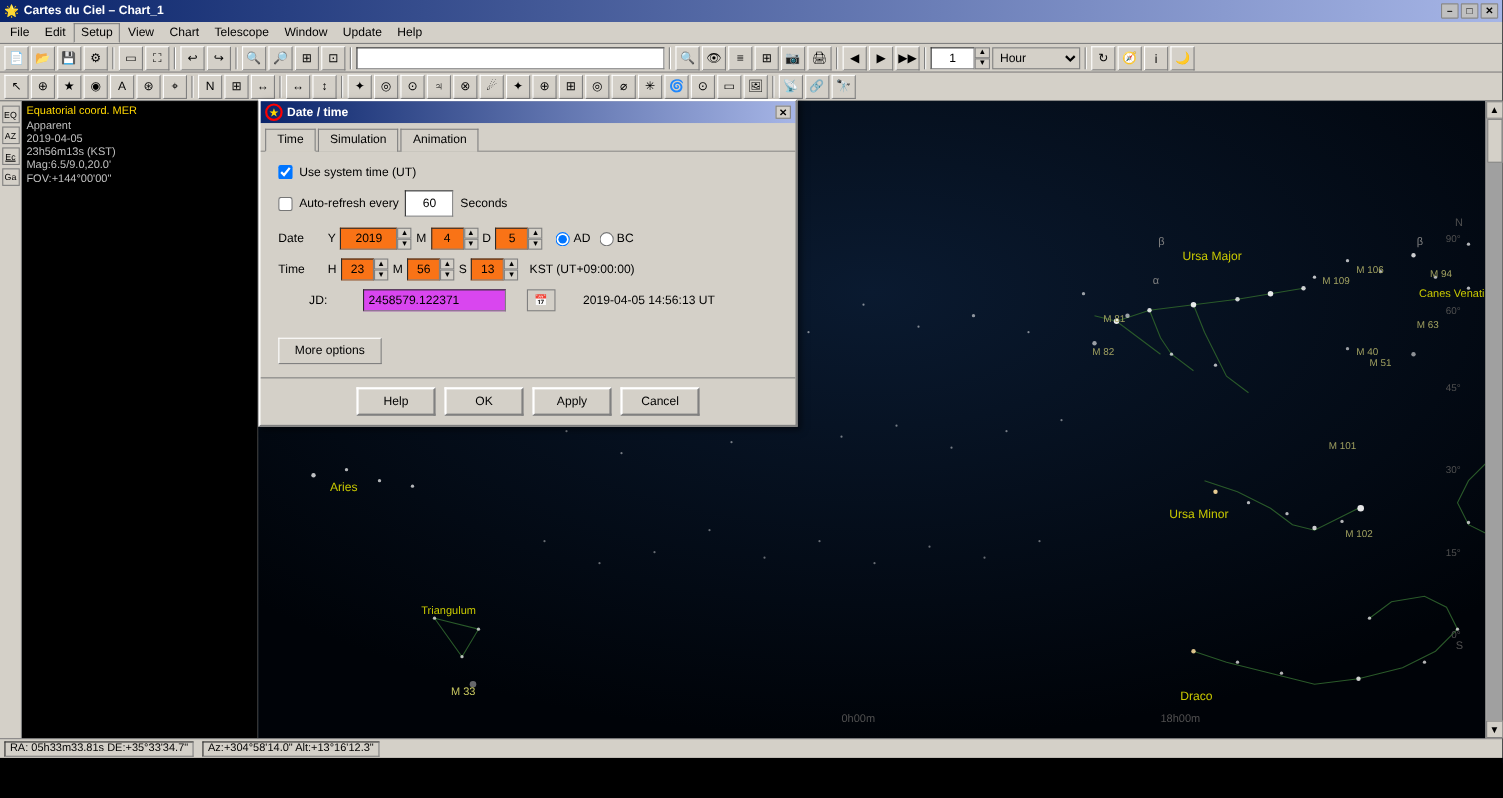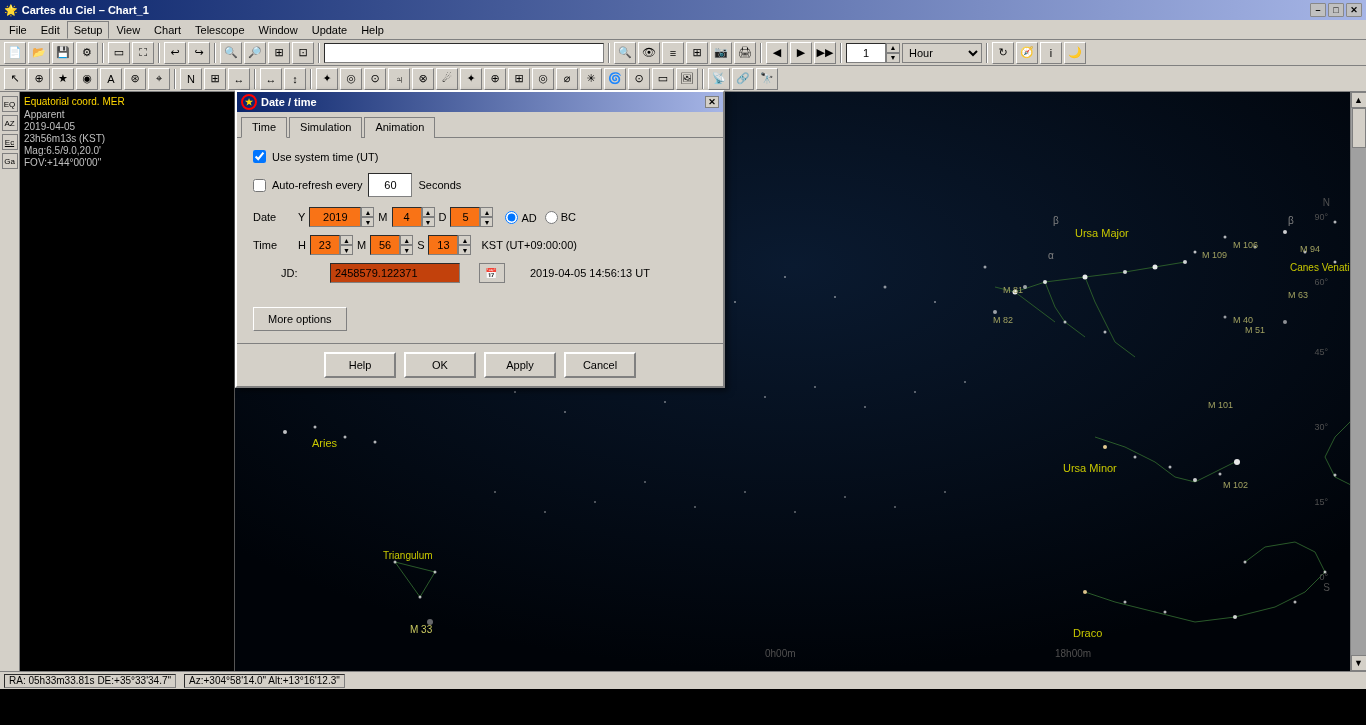--- a/index.html
+++ b/index.html
@@ -163,21 +163,21 @@
     .spinbox input {
       border: 1px inset #808080; background: #f97316; height: 20px;
       font-size: 11px; text-align: center;
     }
     .spinbox-btns { display: flex; flex-direction: column; }
     .spinbox-btn { width: 13px; height: 10px; background: #d4d0c8; border: 1px solid #808080; font-size: 7px; display: flex; align-items: center; justify-content: center; cursor: pointer; line-height: 1; }
 
     
     .jd-row { display: flex; align-items: center; gap: 19px; margin-bottom: 10px; margin-left: 28px; }
     .jd-label { font-size: 11px; width: 30px; }
-    .jd-input { width: 130px; height: 20px; border: 1px inset #808080; background: #c2410c; font-size: 11px; padding: 0 4px; }
+    .jd-input { width: 130px; height: 20px; border: 1px inset #808080; background: #d946ef; font-size: 11px; padding: 0 4px; }
     .jd-cal-btn { width: 26px; height: 20px; background: #d4d0c8; border: 1px solid #808080; cursor: pointer; display: flex; align-items: center; justify-content: center; font-size: 10px; }
 
     
     .action-btns { display: flex; gap: 6px; margin-top: 14px; }
     .action-btn {
       height: 24px; padding: 0 10px; background: #d4d0c8;
       border: 1px solid #808080; border-top: 1px solid #fff; border-left: 1px solid #fff;
       cursor: pointer; font-size: 11px; display: flex; align-items: center;
     }
 
@@ -469,21 +469,21 @@
       <circle cx="900" cy="365" r="1.5" fill="white" opacity="0.7"></circle>
       <circle cx="935" cy="375" r="1.5" fill="white" opacity="0.7"></circle>
       <circle cx="960" cy="388" r="2" fill="white" opacity="0.8"></circle>
       <circle cx="985" cy="382" r="1.5" fill="white" opacity="0.7"></circle>
       <circle cx="1002" cy="370" r="3" fill="white" opacity="0.9"></circle>
 
       <circle cx="105" cy="258" r="3" fill="#ff8080" opacity="0.9"></circle>
     </svg>
 
     <div class="sky-label" style="left:50px;top:230px;">Taurus</div>
-    <div class="sky-label" style="left:65px;top:345px;margin-left:12px;">Aries</div>
+    <div class="sky-label" style="left:65px;top:345px;">Aries</div>
     <div class="sky-label" style="left:148px;top:458px;font-size:10px;">Triangulum</div>
 
     <div class="sky-label" style="left:55px;top:262px;color:#c8c860;font-size:10px;">M 45</div>
     <div class="sky-label" style="left:175px;top:532px;color:#c8c860;font-size:10px;">M 33</div>
     <div class="sky-label" style="left:840px;top:135px;">Ursa Major</div>
     <div class="sky-label" style="left:1055px;top:170px;font-size:10px;">Canes Venatici</div>
     <div class="sky-label" style="left:828px;top:370px;">Ursa Minor</div>
 
     <div class="sky-label" style="left:838px;top:535px;">Draco</div>
 
@@ -588,21 +588,21 @@
         <div class="spinbox">
           <input type="text" style="width: 30px;" value="5">
           <div class="spinbox-btns">
             <div class="spinbox-btn">▲</div>
             <div class="spinbox-btn">▼</div>
           </div>
         </div>
       </div>
 
       <div style="margin-left:12px;display:flex;gap:8px;">
-        <label style="font-size:11px;display:flex;align-items:flex-end;gap:3px;">
+        <label style="font-size:11px;display:flex;align-items:center;gap:3px;">
           <input type="radio" name="era" checked="" style="">
           <span>AD</span>
         </label>
         <label style="font-size:11px;display:flex;align-items:center;gap:3px;">
           <input type="radio" name="era" style="">
           <span>BC</span>
         </label>
       </div>
     </div>
 

